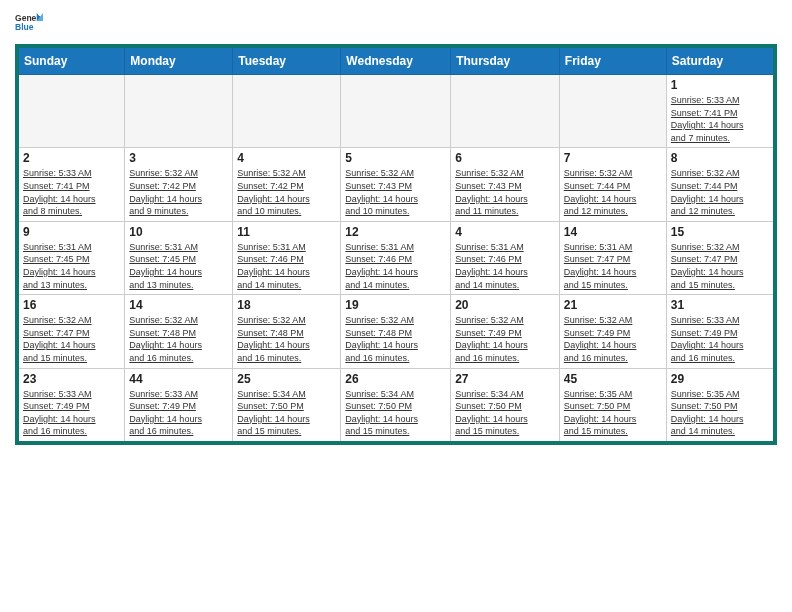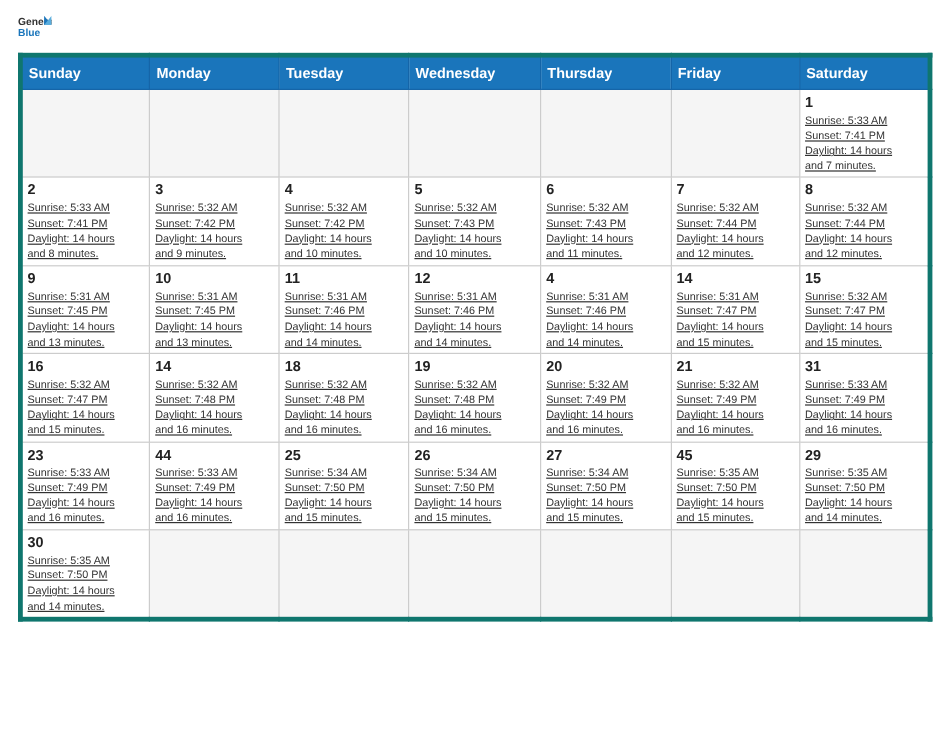--- a/index.html
+++ b/index.html
@@ -322,29 +322,14 @@
 and 15 minutes.</div>
         </td>
         <td>
           <span class="day-num">29</span>
           <div class="day-info" style="white-space: pre-line;">Sunrise: 5:35 AM
 Sunset: 7:50 PM
 Daylight: 14 hours
 and 14 minutes.</div>
         </td>
       </tr>
-      <tr>
-        <td>
-          <span class="day-num">30</span>
-          <div class="day-info" style="white-space: pre-line;">Sunrise: 5:35 AM
-Sunset: 7:50 PM
-Daylight: 14 hours
-and 14 minutes.</div>
-        </td>
-        <td class="empty"></td>
-        <td class="empty"></td>
-        <td class="empty"></td>
-        <td class="empty"></td>
-        <td class="empty"></td>
-        <td class="empty"></td>
-      </tr>
     </tbody>
 </table>
 
 </body></html>

